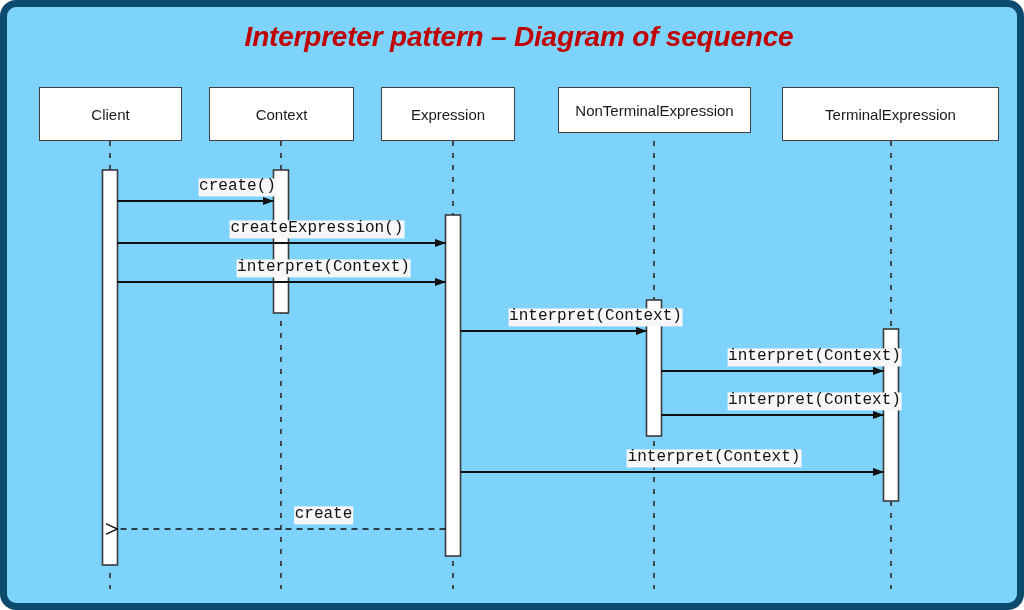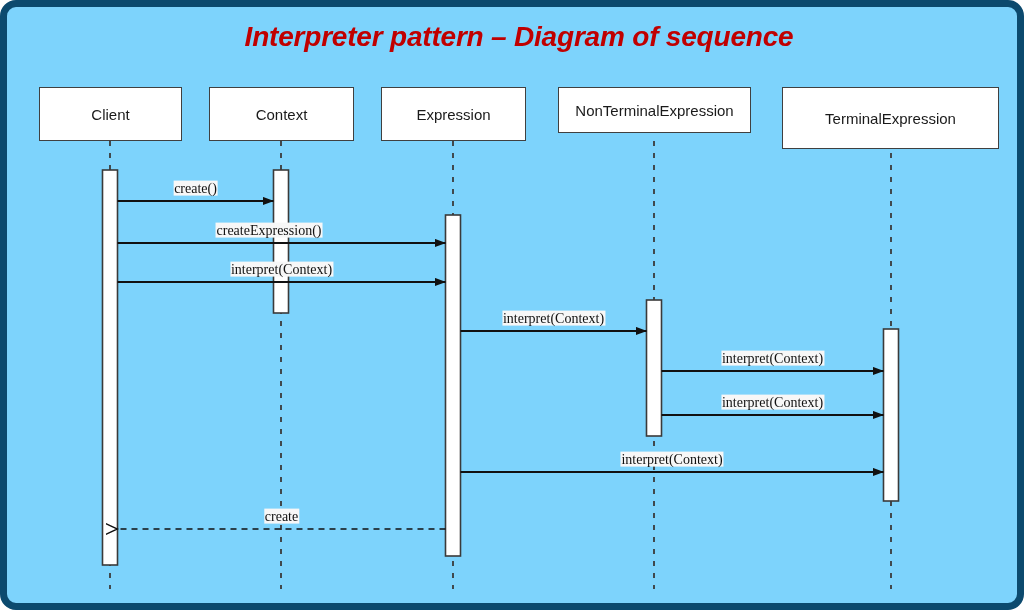--- a/index.html
+++ b/index.html
@@ -50,28 +50,29 @@
     justify-content: center;
   }
   .participant-label {
     font-family: "Liberation Sans", sans-serif;
     font-size: 15px;
     color: #1a1a1a;
     white-space: nowrap;
   }
   .msg-label {
     position: absolute;
-    font-family: Liberation Serif, serif;
-    font-size: 14px;
+    font-family: Liberation Mono, monospace;
+    font-size: 16px;
     color: #111111;
     background: #f7f7f7;
     white-space: nowrap;
     transform: translate(-50%, -100%);
     padding: 0 1px;
     line-height: 1.1;
+    margin-left: 42px;
   }
 </style>
 </head>
 <body>
 
 <div id="canvas">
 
   <div id="diagram-title">Interpreter pattern – Diagram of sequence</div>
 
   <svg class="svg-layer" viewBox="0 0 1024 610" xmlns="http://www.w3.org/2000/svg">
@@ -110,33 +111,33 @@
       </g>
   </svg>
 
   <div id="participants">
       <div class="participant-box" style="left: 32px; top: 80px; width: 143px; height: 54px; text-align: center;">
         <span class="participant-label">Client</span>
       </div>
       <div class="participant-box" style="left: 202px; top: 80px; width: 145px; height: 54px;">
         <span class="participant-label">Context</span>
       </div>
-      <div class="participant-box" style="left: 374px; top: 80px; width: 145px; height: 54px;">
+      <div class="participant-box" style="left: 374px; top: 80px; width: 134px; height: 54px;">
         <span class="participant-label">Expression</span>
       </div>
       <div class="participant-box" style="left: 551px; top: 80px; width: 193px; height: 46px;">
         <span class="participant-label">NonTerminalExpression</span>
       </div>
-      <div class="participant-box" style="left: 775px; top: 80px; width: 217px; height: 62px;">
+      <div class="participant-box" style="left: 775px; top: 80px; width: 217px; height: 54px;">
         <span class="participant-label">TerminalExpression</span>
       </div>
     </div>
   <div id="message-labels">
       <div class="msg-label" style="left: 188.5px; top: 189px;">create()</div>
-      <div class="msg-label" style="left: 262px; top: 231px;">createExpression()</div>
+      <div class="msg-label" style="left: 268px; top: 231px;">createExpression()</div>
       <div class="msg-label" style="left: 274.5px; top: 270px;">interpret(Context)</div>
       <div class="msg-label" style="left: 546.5px; top: 319px;">interpret(Context)</div>
       <div class="msg-label" style="left: 765.5px; top: 359px;">interpret(Context)</div>
       <div class="msg-label" style="left: 765.5px; top: 403px;">interpret(Context)</div>
       <div class="msg-label" style="left: 665px; top: 460px;">interpret(Context)</div>
       <div class="msg-label" style="left: 274.5px; top: 517px;">create</div>
     </div>
 
 </div>
 

